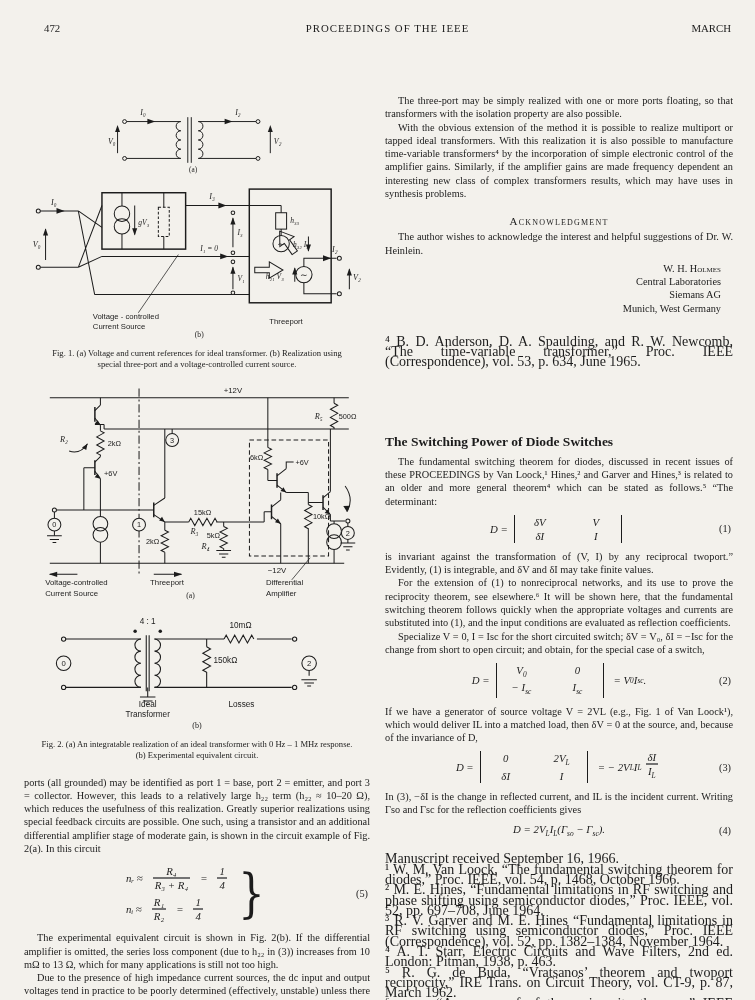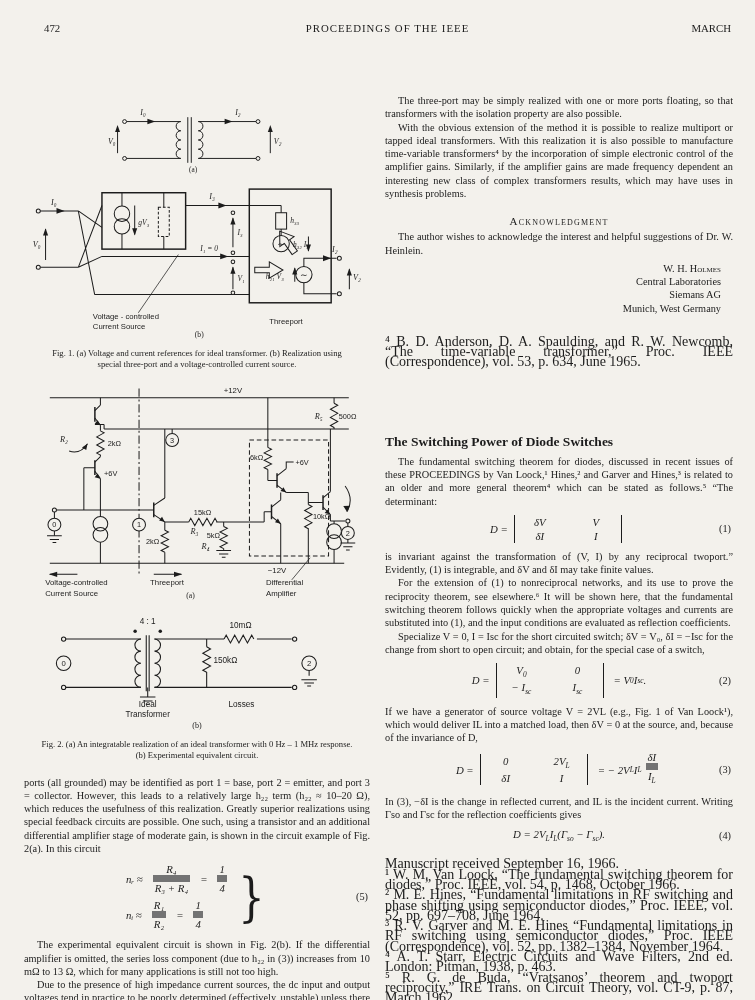--- a/index.html
+++ b/index.html
@@ -27,21 +27,21 @@
   .fn4{margin-top:22px;}
   .sec-title{font-size:13.5px;font-weight:bold;margin-top:66px;margin-bottom:5px;}
   .equation{position:relative;display:flex;justify-content:center;align-items:center;margin:7px 0;font-size:10.8px;}
   .equation i, .eq5 i{font-style:italic;font-family:"Liberation Serif",serif;}
   .eq-num{position:absolute;right:2px;font-size:10.3px;font-style:normal;}
   .det{display:inline-flex;flex-direction:column;border-left:1.2px solid #1c1c1c;border-right:1.2px solid #1c1c1c;padding:1px 7px;margin:0 6px;row-gap:2px;}
   .drow{display:flex;gap:20px;}
   .dcell{width:36px;text-align:center;font-style:italic;}
   sub{font-size:7.4px;font-style:italic;}
   .frac{display:inline-flex;flex-direction:column;align-items:center;margin:0 4px;font-style:italic;line-height:12px;}
-  .frac .fden{border-top:7px solid #737373;padding:0 2px;}
+  .frac .fden{border-top:2px solid #737373;padding:0 2px;}
   .frac .fnum{padding:0 2px;}
   .eq-rhs{margin-left:4px;display:inline-flex;align-items:center;}
   .eq5{position:relative;display:flex;justify-content:center;align-items:center;margin:8px 0;font-size:10.8px;}
   .eq5rows{display:flex;flex-direction:column;row-gap:5px;}
   .eq5row{display:flex;align-items:center;gap:6px;font-style:italic;}
   .brace{font-size:52px;font-weight:100;margin-left:4px;font-family:"DejaVu Serif",serif;transform:scaleX(.8);}
   .cs{stroke:#1c1c1c;stroke-width:1.1;fill:none;}
   .cs2{stroke:#1c1c1c;stroke-width:1.6;fill:none;}
   .thin{stroke:#1c1c1c;stroke-width:.8;fill:none;}
   .term{fill:#f3f1ec;stroke:#1c1c1c;stroke-width:1.1;}

